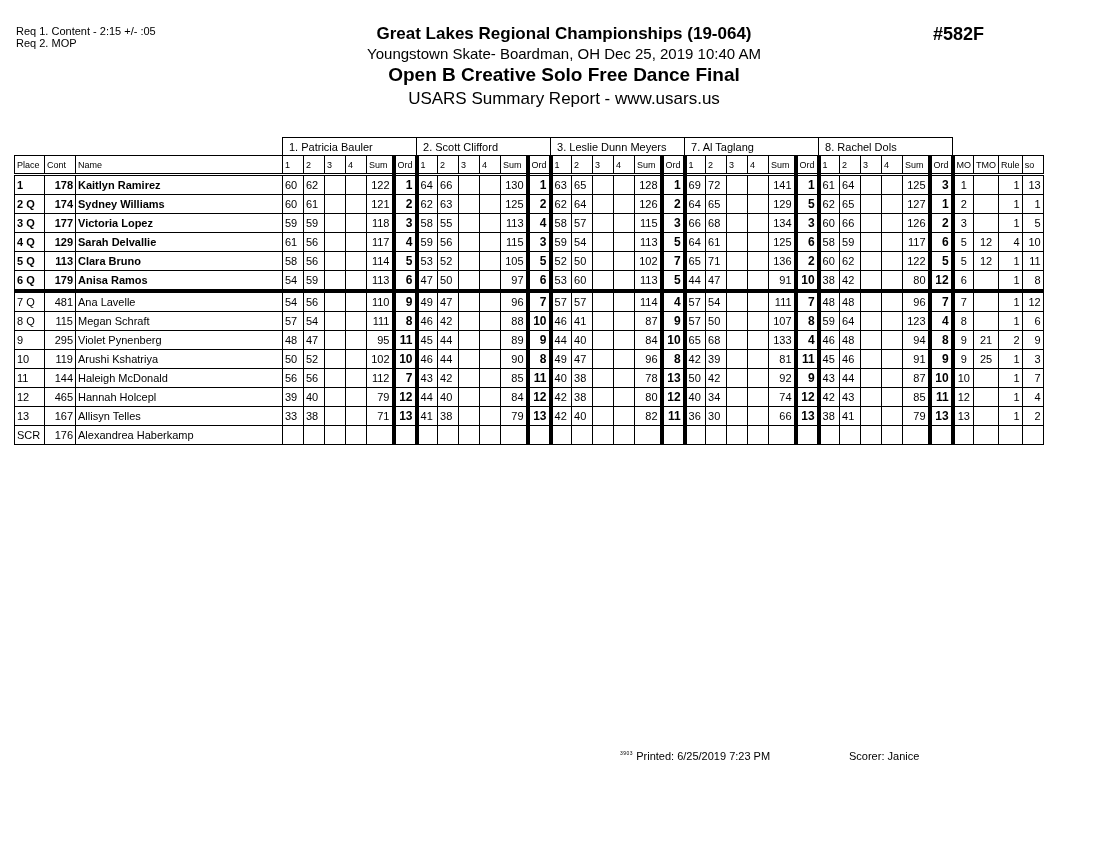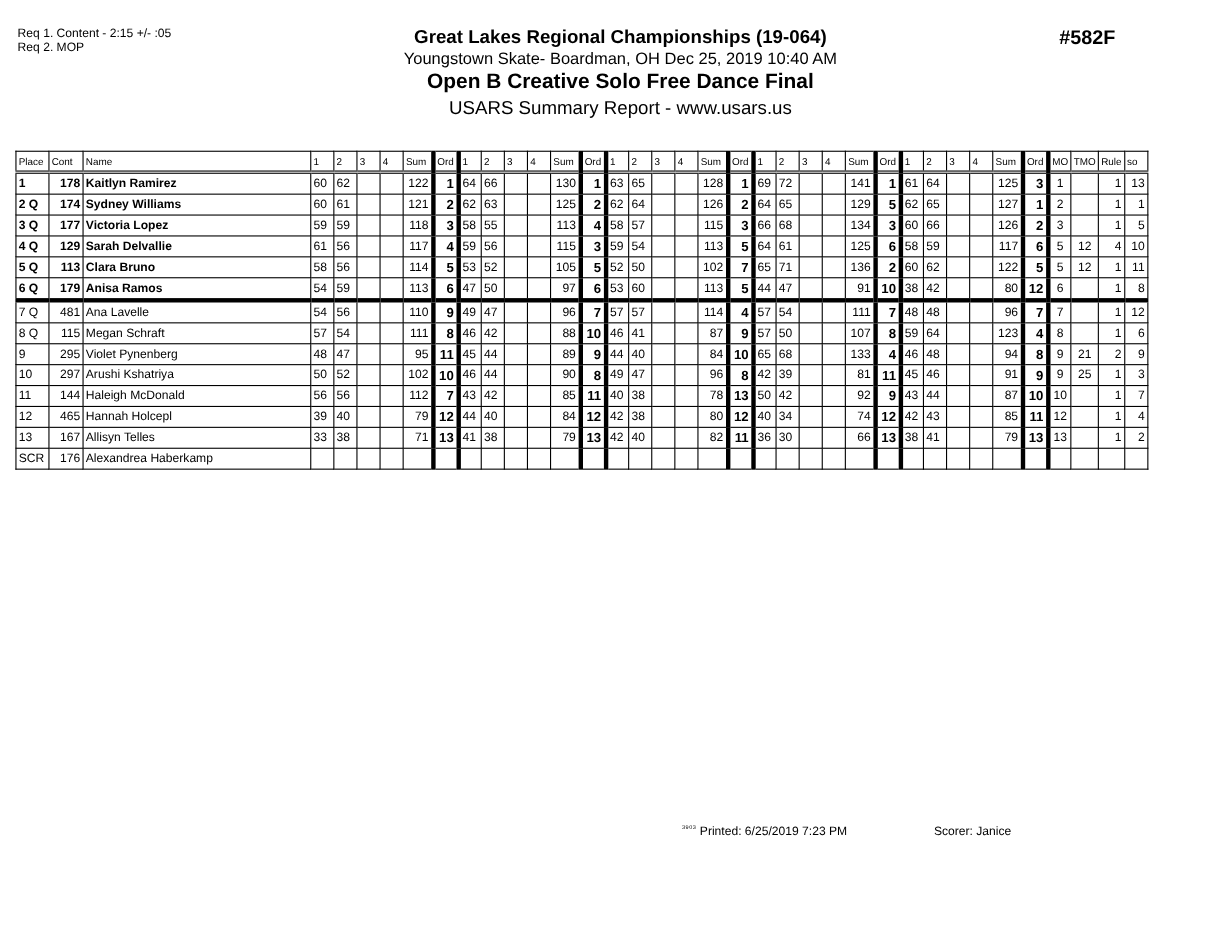--- a/index.html
+++ b/index.html
@@ -4,21 +4,21 @@
 <style>
   html, body { margin:0; padding:0; background:#ffffff; }
   body { width:1100px; height:850px; position:relative; overflow:hidden;
          font-family:"Liberation Sans", sans-serif; color:#000; }
   .req { position:absolute; left:16px; top:25px; font-size:11px; line-height:12px; }
   .hdr { position:absolute; left:284px; width:560px; text-align:center; white-space:nowrap; }
   .t1 { top:24px; font-size:17px; font-weight:bold; }
   .t2 { top:45px; font-size:15px; }
   .t3 { top:64px; font-size:19px; font-weight:bold; }
   .t4 { top:89px; font-size:17px; }
-  .evnum { position:absolute; left:963px; top:24px; font-size:18px; font-weight:bold; }
+  .evnum { position:absolute; left:933px; top:24px; font-size:18px; font-weight:bold; }
 
   table.res { position:absolute; left:14px; top:137px; border-collapse:collapse;
               font-size:11px; table-layout:fixed; }
   table.res td, table.res th { border:1px solid #000; padding:0 2px; height:18px;
               white-space:nowrap; overflow:hidden; }
   table.res th { font-weight:normal; font-size:9px; height:17px; text-align:left; }
   tr.judges td { height:17px; font-size:11px; text-align:left; padding-left:6px; }
   td.blank { border:none !important; }
   td.num { text-align:right; }
   td.ctr { text-align:center; }
@@ -80,20 +80,29 @@
       <col style="width: 21px;">
       <col style="width: 21px;">
       <col style="width: 27px;">
       <col style="width: 22px;">
       <col style="width: 20px;">
       <col style="width: 23px;">
       <col style="width: 23px;">
       <col style="width: 21px;">
     </colgroup>
   <tbody id="tb">
+      <tr class="judges">
+        <td class="blank" colspan="3"></td>
+        <td colspan="6">1.  Patricia Bauler</td>
+        <td colspan="6">2.  Scott Clifford</td>
+        <td colspan="6">3.  Leslie Dunn Meyers</td>
+        <td colspan="6">7.  Al  Taglang</td>
+        <td colspan="6">8.  Rachel Dols</td>
+        <td class="blank" colspan="4"></td>
+      </tr>
       <tr class="headrow">
         <th>Place</th>
         <th>Cont</th>
         <th>Name</th>
         <th class="">1</th>
         <th class="">2</th>
         <th class="">3</th>
         <th class="">4</th>
         <th class="">Sum</th>
         <th class="ord">Ord</th>
@@ -472,21 +481,21 @@
         <td class="sc"></td>
         <td class="num sc">94</td>
         <td class="ord">8</td>
         <td class="ctr sc">9</td>
         <td class="ctr sc">21</td>
         <td class="num sc">2</td>
         <td class="num sc">9</td>
       </tr>
       <tr class="">
         <td>10</td>
-        <td class="num">297</td>
+        <td class="num">119</td>
         <td>Arushi Kshatriya</td>
         <td class="sc">50</td>
         <td class="sc">52</td>
         <td class="sc"></td>
         <td class="sc"></td>
         <td class="num sc">102</td>
         <td class="ord">10</td>
         <td class="sc">46</td>
         <td class="sc">44</td>
         <td class="sc"></td>

